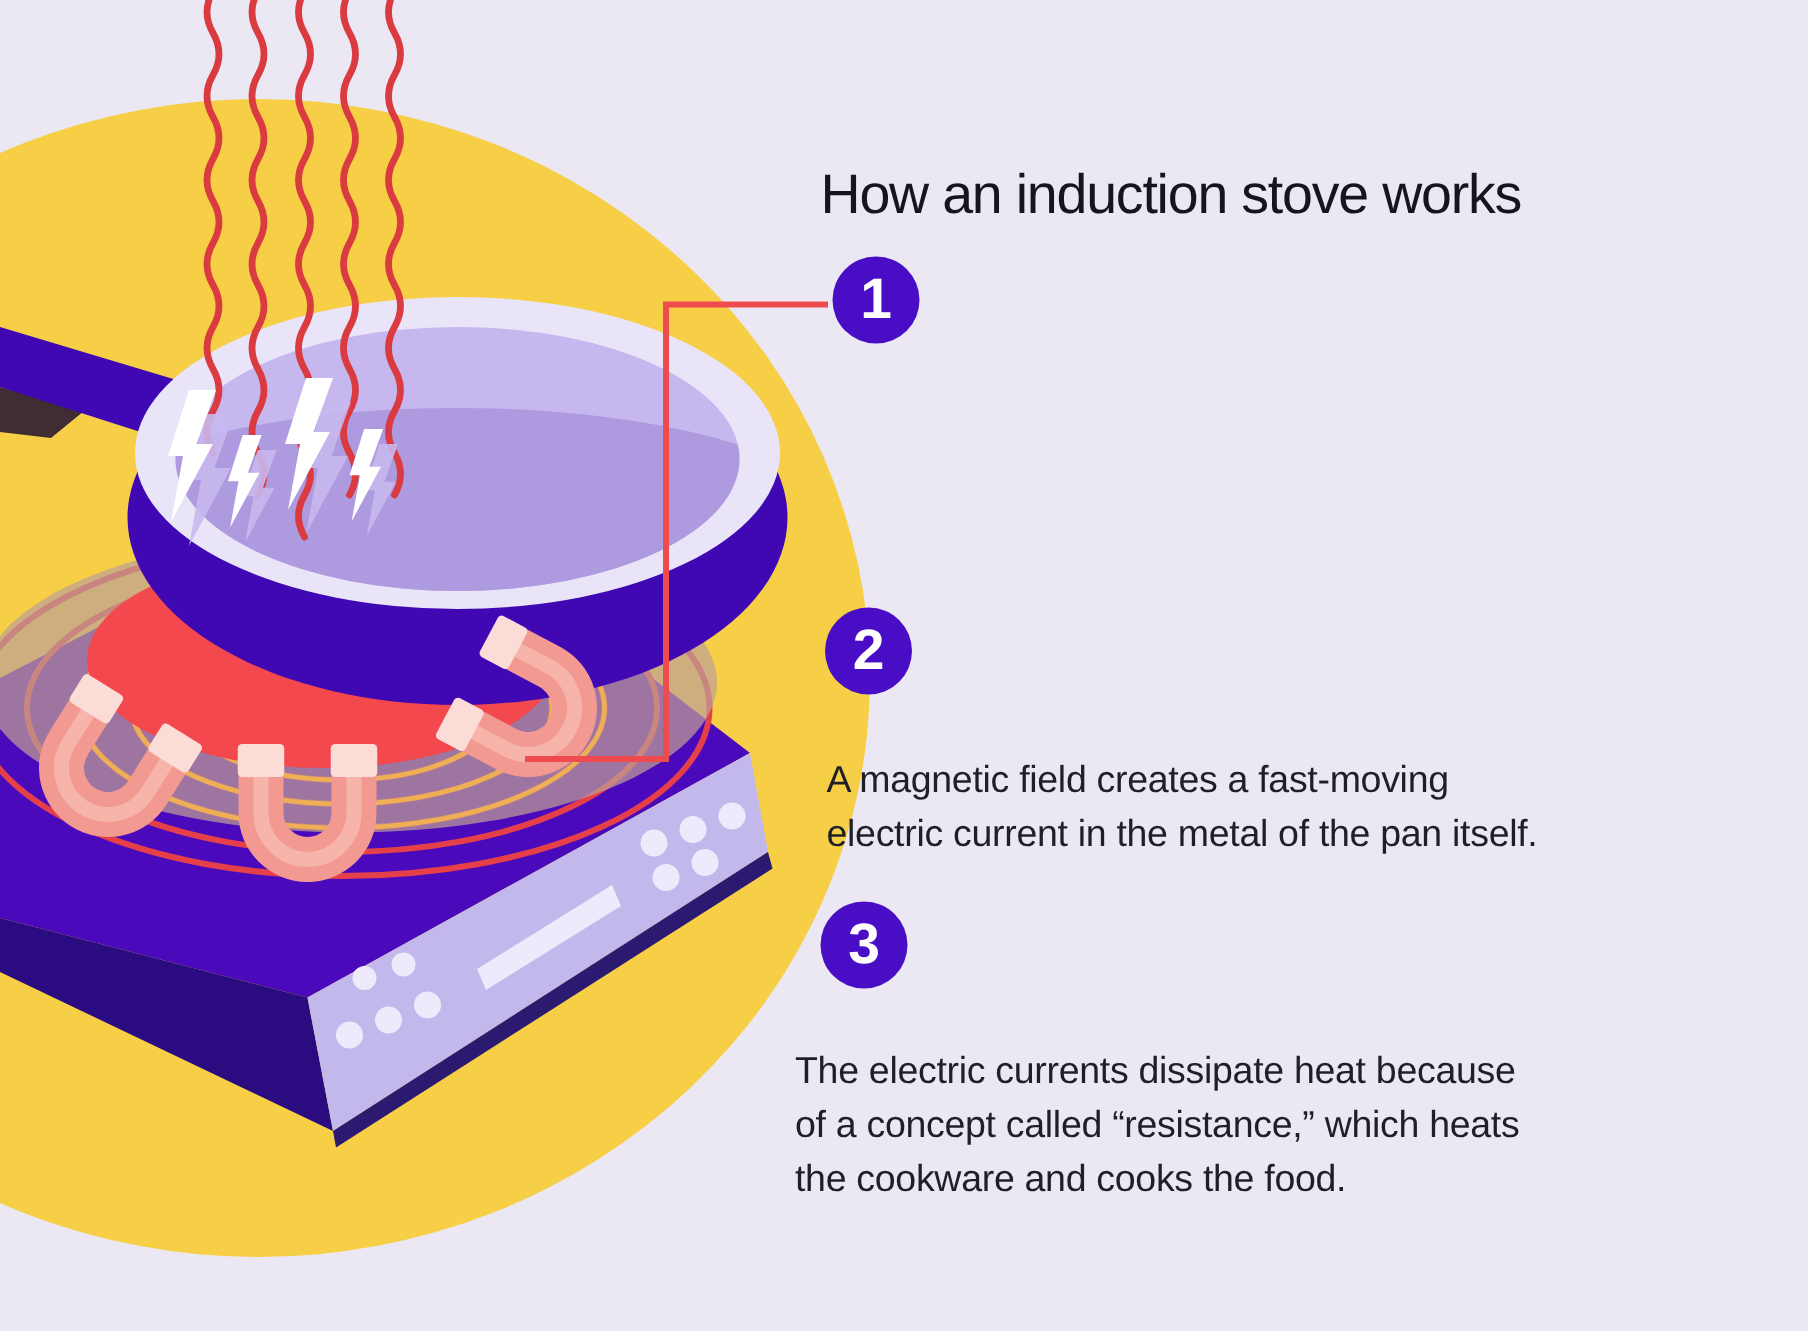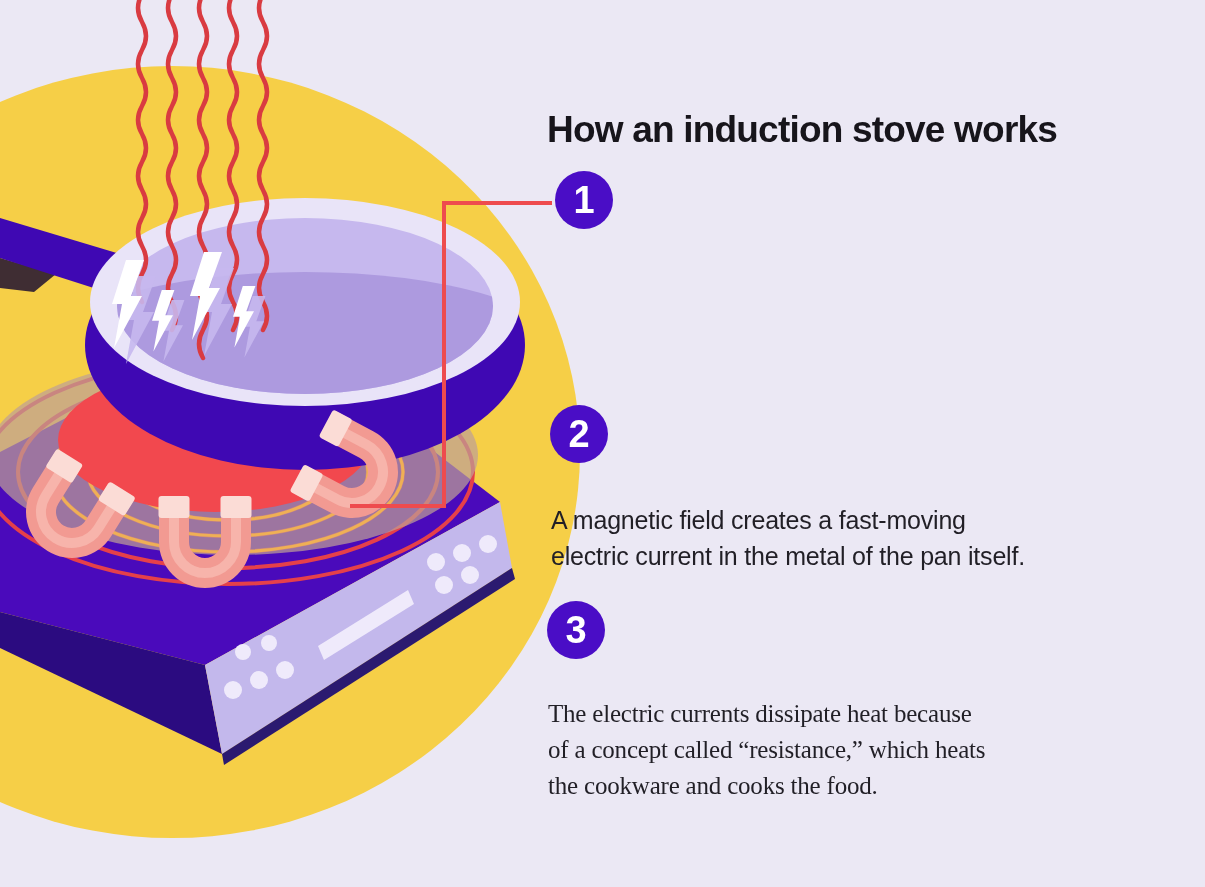--- a/index.html
+++ b/index.html
@@ -7,42 +7,42 @@
     font-family:"Liberation Sans", sans-serif;
     background:var(--c-bg,#EBE8F4);
     width:1205px;height:887px;overflow:hidden;
   }
   .canvas{position:relative;width:1205px;height:887px;background:var(--c-bg,#EBE8F4);}
   .illustration{position:absolute;left:0;top:0;width:1205px;height:887px;}
   .content{position:absolute;left:0;top:0;width:1205px;height:887px;}
 
   .title{
     position:absolute;left:547px;top:84px;width:620px;
-    font-size:37px;font-weight:bold;letter-spacing:-0.8px;
+    font-size:37px;font-weight:normal;letter-spacing:-0.8px;
     color:var(--c-titleText,#17151B);
   }
   .step-badge{
     position:absolute;width:58px;height:58px;border-radius:50%;
     background:var(--c-stepCircle,#4A0DC6);
     color:var(--c-numberText,#FFFFFF);
     display:flex;align-items:center;justify-content:center;
     font-size:38px;font-weight:bold;
   }
   .badge-1{left:555px;top:171px;}
   .badge-2{left:550px;top:405px;}
   .badge-3{left:547px;top:601px;}
   .step-text{
     position:absolute;width:640px;
     font-size:25px;line-height:36px;letter-spacing:-0.2px;
     color:var(--c-bodyText,#211F26);
     white-space:pre-line;
   }
   .text-1{left:551px;top:240px;}
   .text-2{left:551px;top:477px;}
-  .text-3{left:548px;top:671px;font-family:Liberation Serif, serif;}
+  .text-3{left:530px;top:671px;}
 
   
   .bgRect{fill:var(--c-bg,#EBE8F4);}
   .yellowBlob{fill:var(--c-yellow,#F6CF47);}
   .beam{fill:var(--c-paleYellow,#FAE58D);}
   .stoveTop{fill:var(--c-stoveTop,#4A0ABB);}
   .stoveDark{fill:var(--c-stoveDark,#2B0B80);}
   .stoveFace{fill:var(--c-stoveFace,#C3B8EC);}
   .stoveStrip{fill:var(--c-stoveStrip,#2B1A70);}
   .panel{fill:var(--c-panelLight,#EFEAFB);}

